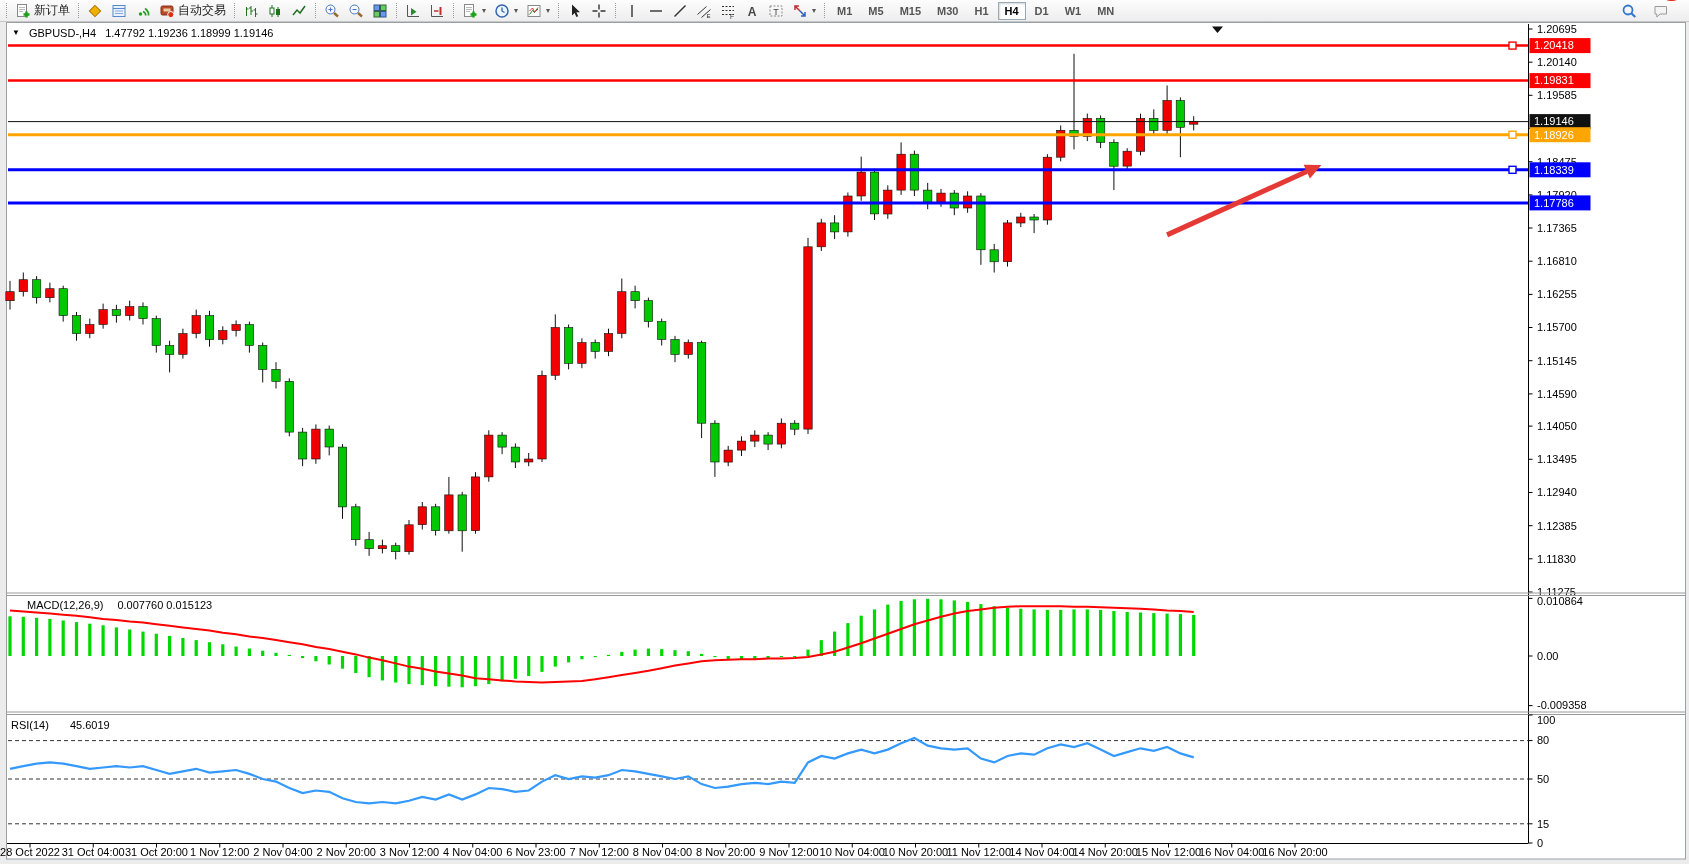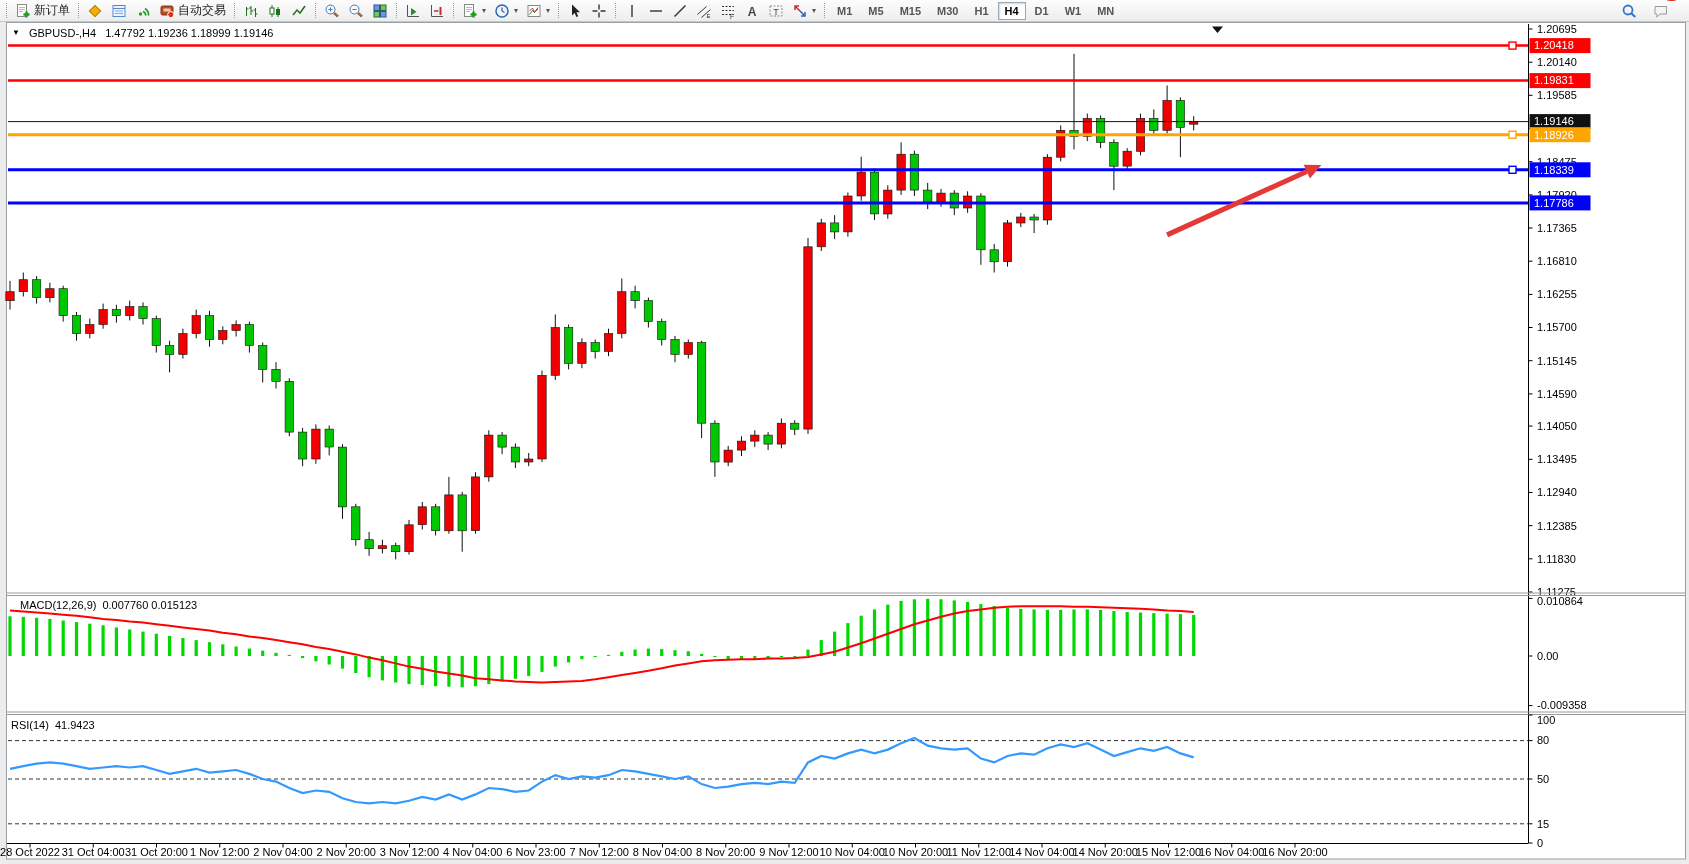--- a/index.html
+++ b/index.html
@@ -12,22 +12,22 @@
   .tf{min-width:27px;height:18px;border:1px solid transparent;background:transparent;font:bold 11px "Liberation Sans",sans-serif;color:#555;margin:8px 1px}
   .tf.active{background:#fff;border:1px solid #9aa8b5;color:#000;box-shadow:inset 1px 1px 2px #d5d5d5}
   .tright{margin-left:auto;display:flex;align-items:center;gap:8px;padding-right:14px}
   .chat-wrap{position:relative}
   .nbadge{position:absolute;top:-5px;right:-7px;background:#e53222;color:#fff;font:bold 9px/13px "Liberation Sans",sans-serif;border-radius:7px;min-width:13px;height:13px;text-align:center;border:1px solid #fff;padding:0 1px}
   .chart-window{position:absolute;top:22px;left:0;width:1689px;height:842px}
   #cv{position:absolute;left:0;top:0;font-family:"Liberation Sans",sans-serif;font-size:11px}
   .overlay{position:absolute;font:11px "Liberation Sans",sans-serif;color:#000;white-space:nowrap;z-index:3}
   .chart-title{left:12px;top:5px;display:flex;gap:9px;align-items:center}
   .tri{font-size:8px;color:#000;line-height:1}
-  .macd-label{left:20px;top:577px;display:flex;gap:6px}
-  .rsi-label{left:11px;top:697px;display:flex;gap:6px}
+  .macd-label{left:27px;top:577px;display:flex;gap:14px}
+  .rsi-label{left:11px;top:697px;display:flex;gap:21px}
 </style>
 </head>
 <body>
 
 <div class="toolbar" id="toolbar">
     <span class="tsep"></span>
     <button class="tbtn">
       <span>
         <svg viewBox="0 0 16 16">
           <rect x="2.5" y="1.5" width="9" height="12" fill="#fff" stroke="#888"></rect>
@@ -695,15 +695,15 @@
     <span>1.47792 1.19236 1.18999 1.19146</span>
   </div>
 
   <div class="overlay macd-label">
     <span>MACD(12,26,9)</span>
     <span>0.007760 0.015123</span>
   </div>
 
   <div class="overlay rsi-label">
     <span>RSI(14)</span>
-    <span>41.9423</span>
+    <span>45.6019</span>
   </div>
 </div>
 
 </body></html>

